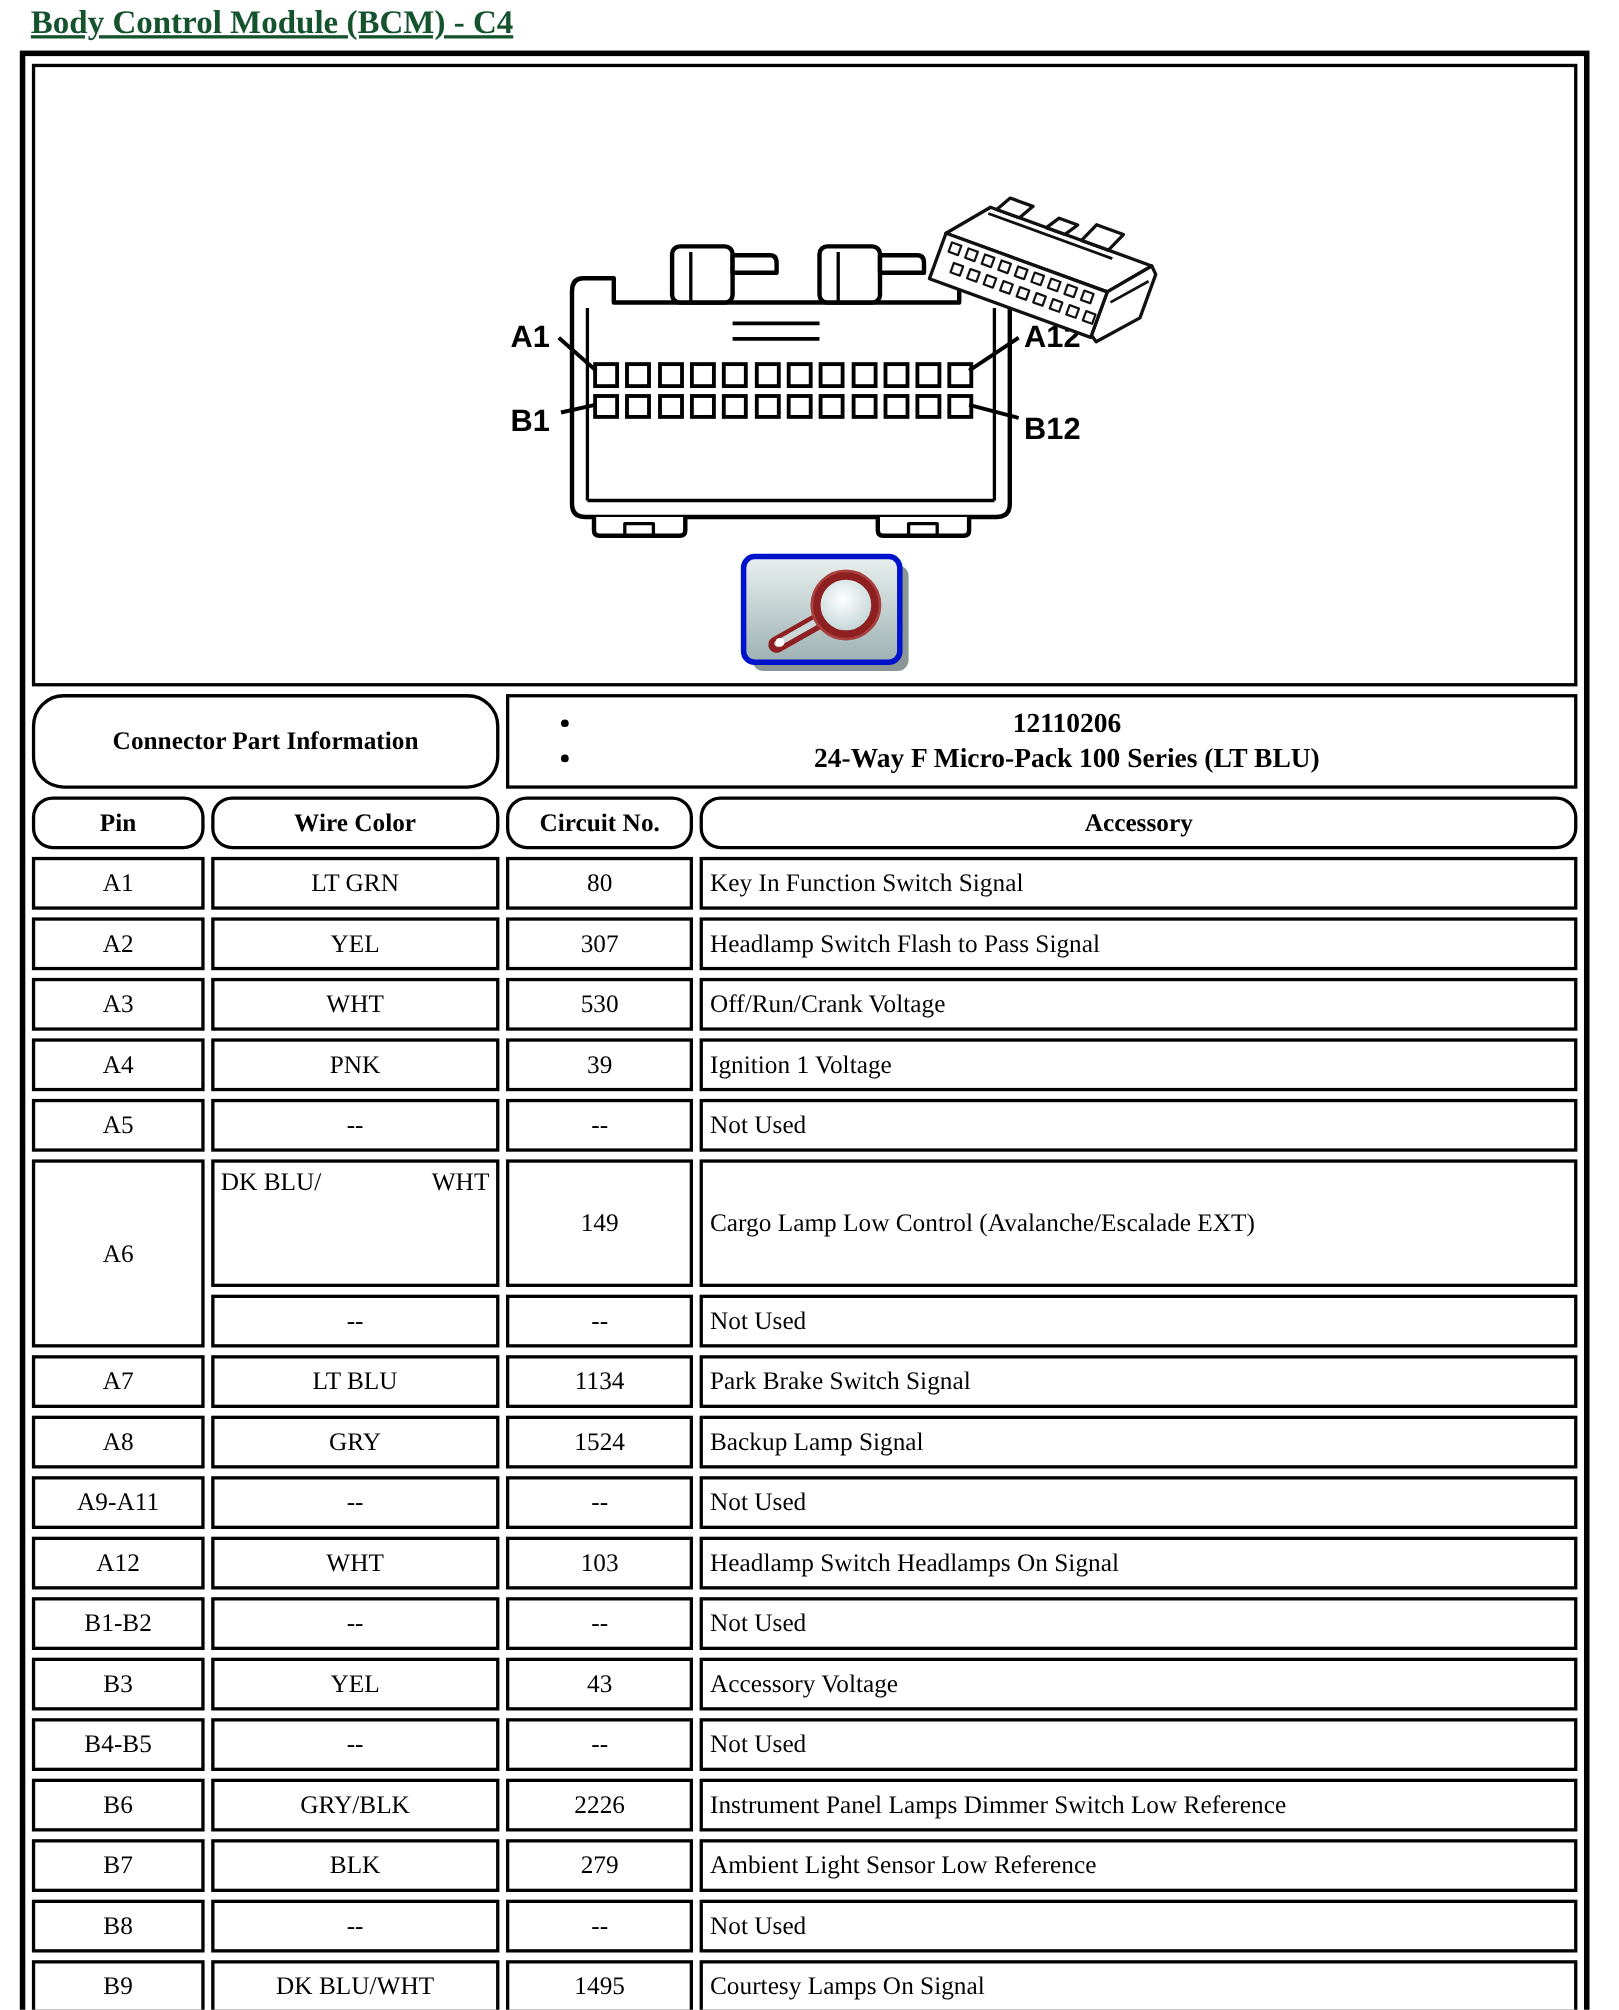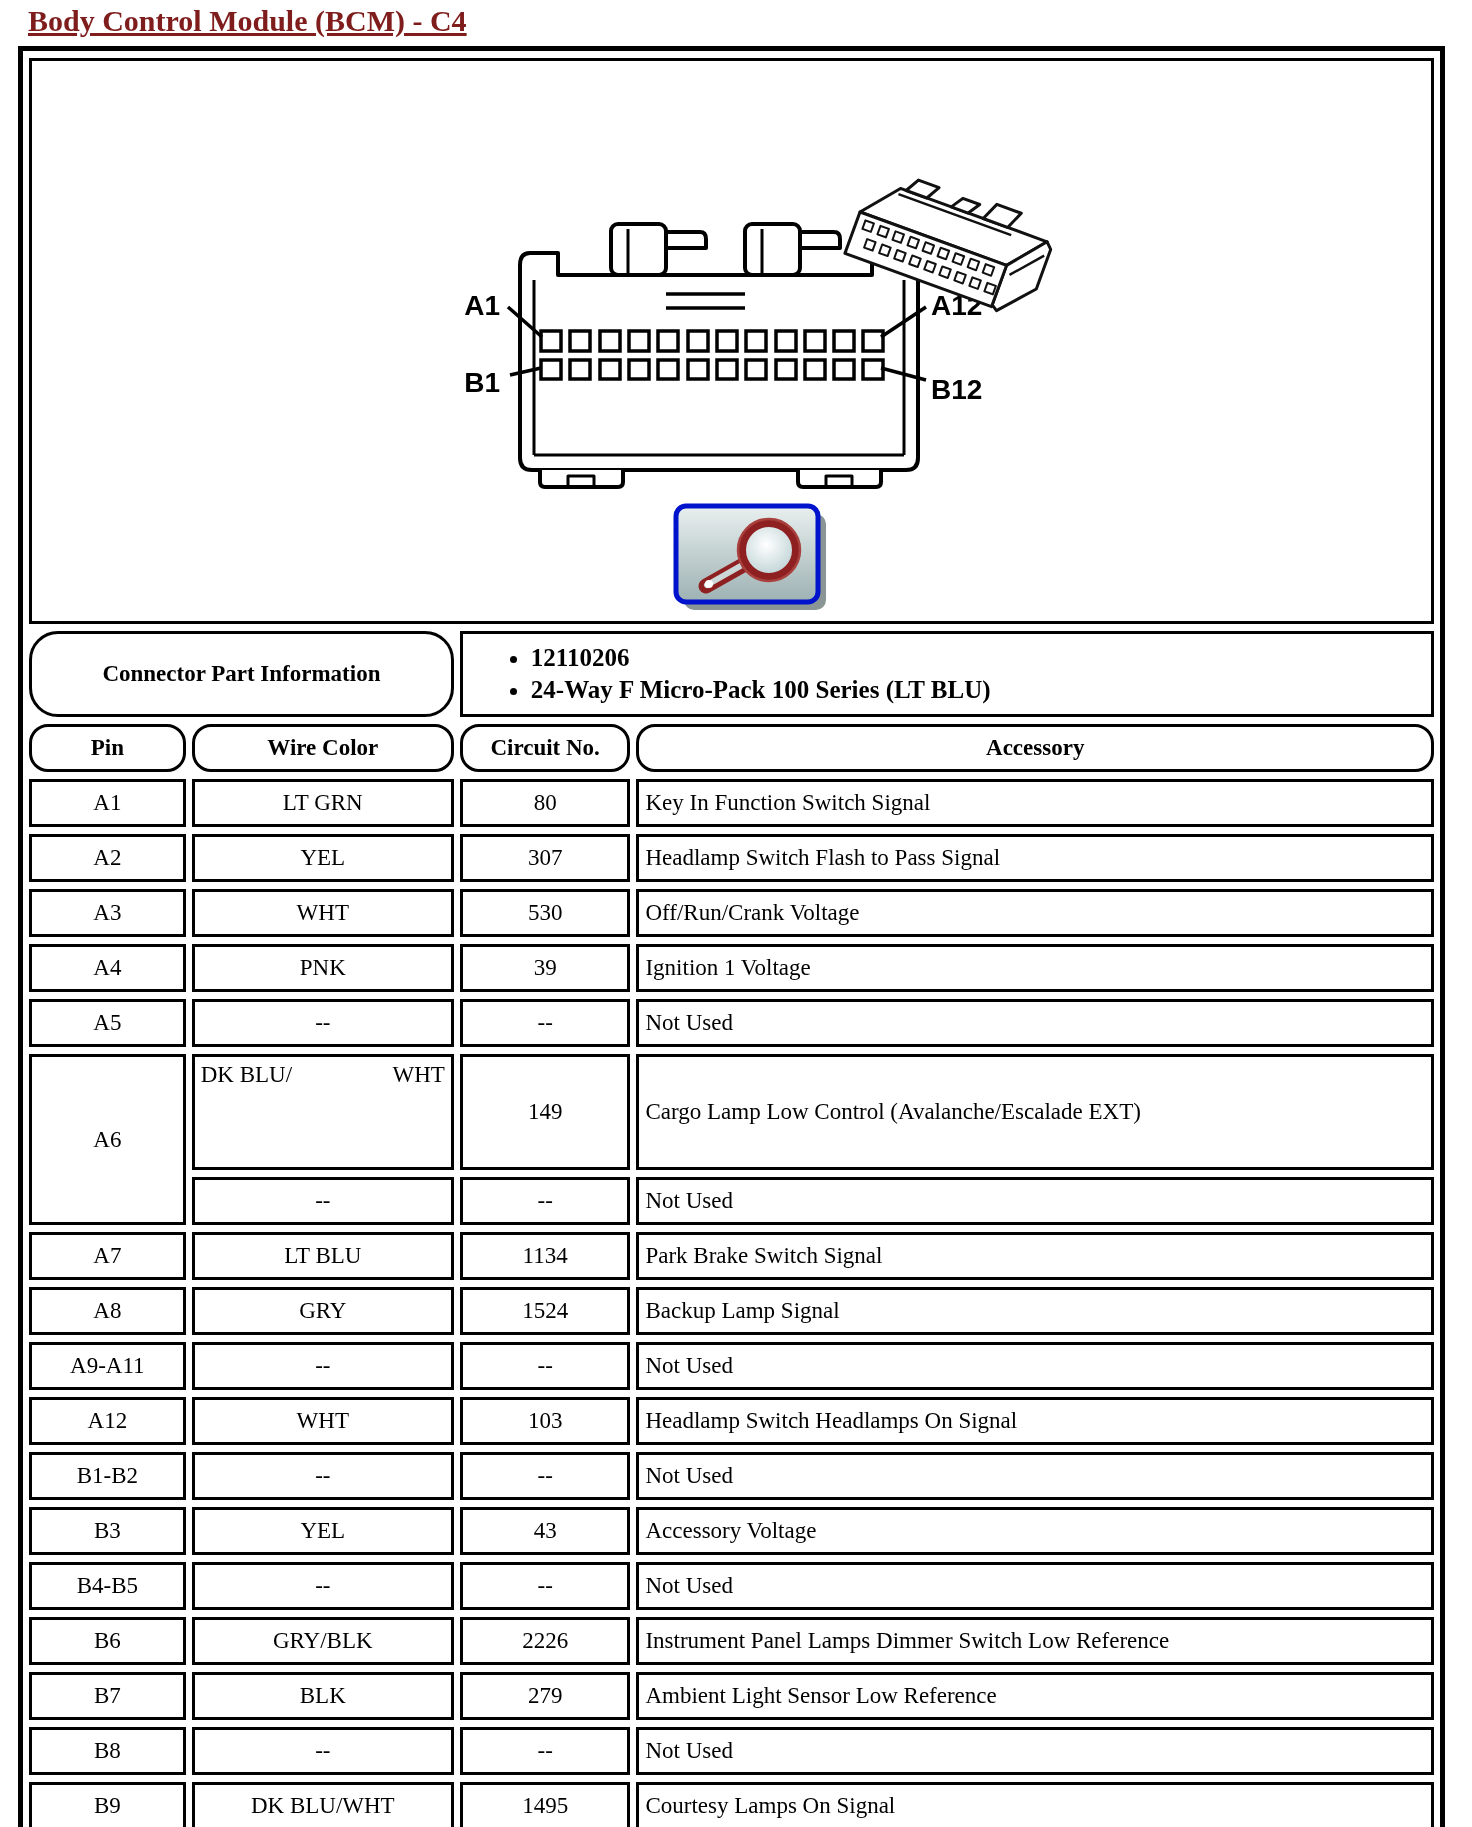--- a/index.html
+++ b/index.html
@@ -7,21 +7,21 @@
     width:1472px;height:1827px;
     font-family:"Liberation Serif", serif;
     color:#000;
     overflow:hidden;
   }
   .title-link{
     display:inline-block;
     margin:4px 0 8px 28px;
     font-size:30px;
     font-weight:bold;
-    color:#7f1d1d;
+    color:#14532d;
     text-decoration:underline;
     cursor:pointer;
   }
   .frame{
     margin-left:18px;
     width:1427px;
     border:5px solid #000;
     background:#fff;
     box-sizing:border-box;
   }
@@ -50,21 +50,21 @@
     text-align:center;
     border-radius:29px;
   }
   td.pi-list{height:78px;}
   .pi-list ul{
     margin:0 0 0 28px;
     padding:0 0 0 18px;
     font-weight:bold;
     font-size:25px;
   }
-  .pi-list li{margin:4px 16px;}
+  .pi-list li{margin:4px 16px;text-align:center;}
   th.col-header{
     font-size:24px;
     font-weight:bold;
     text-align:center;
     height:40px;
     border-radius:19px;
   }
   td.pin-cell, td.wire-cell, td.circuit-cell{text-align:center;height:40px;}
   td.func-cell{text-align:left;height:40px;padding-left:5px;}
   tr.tall-row td{height:108px;}

